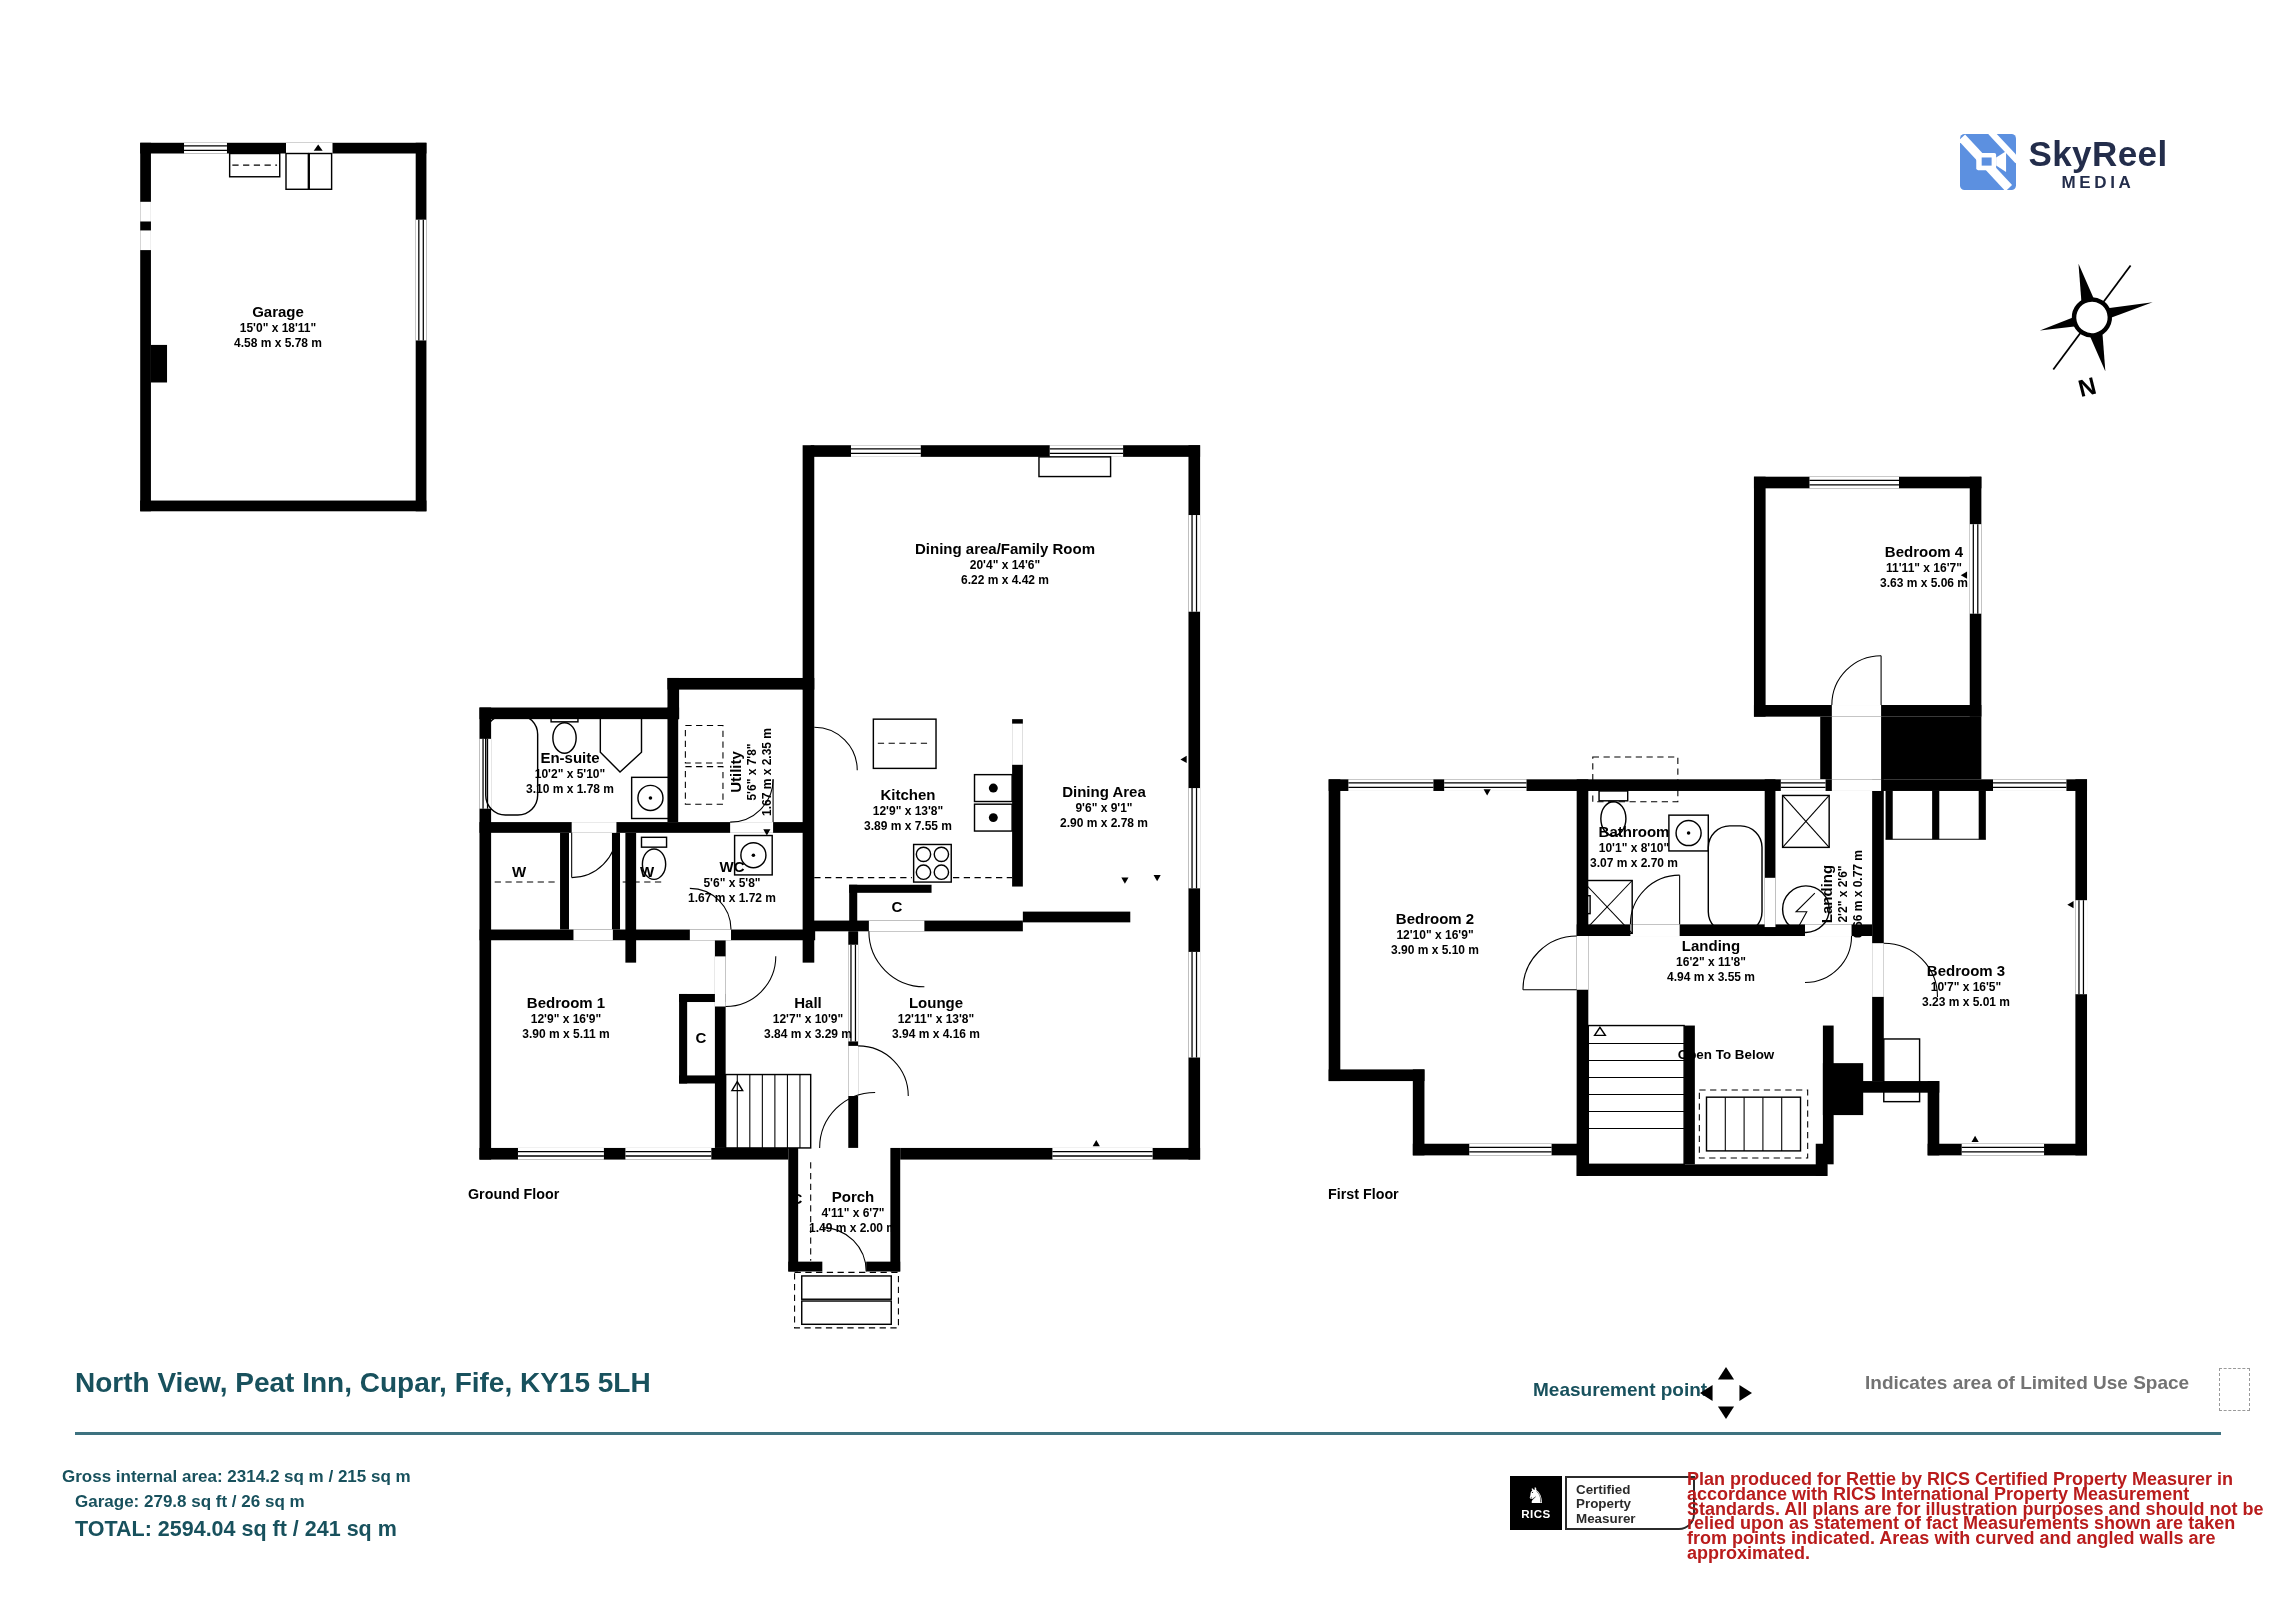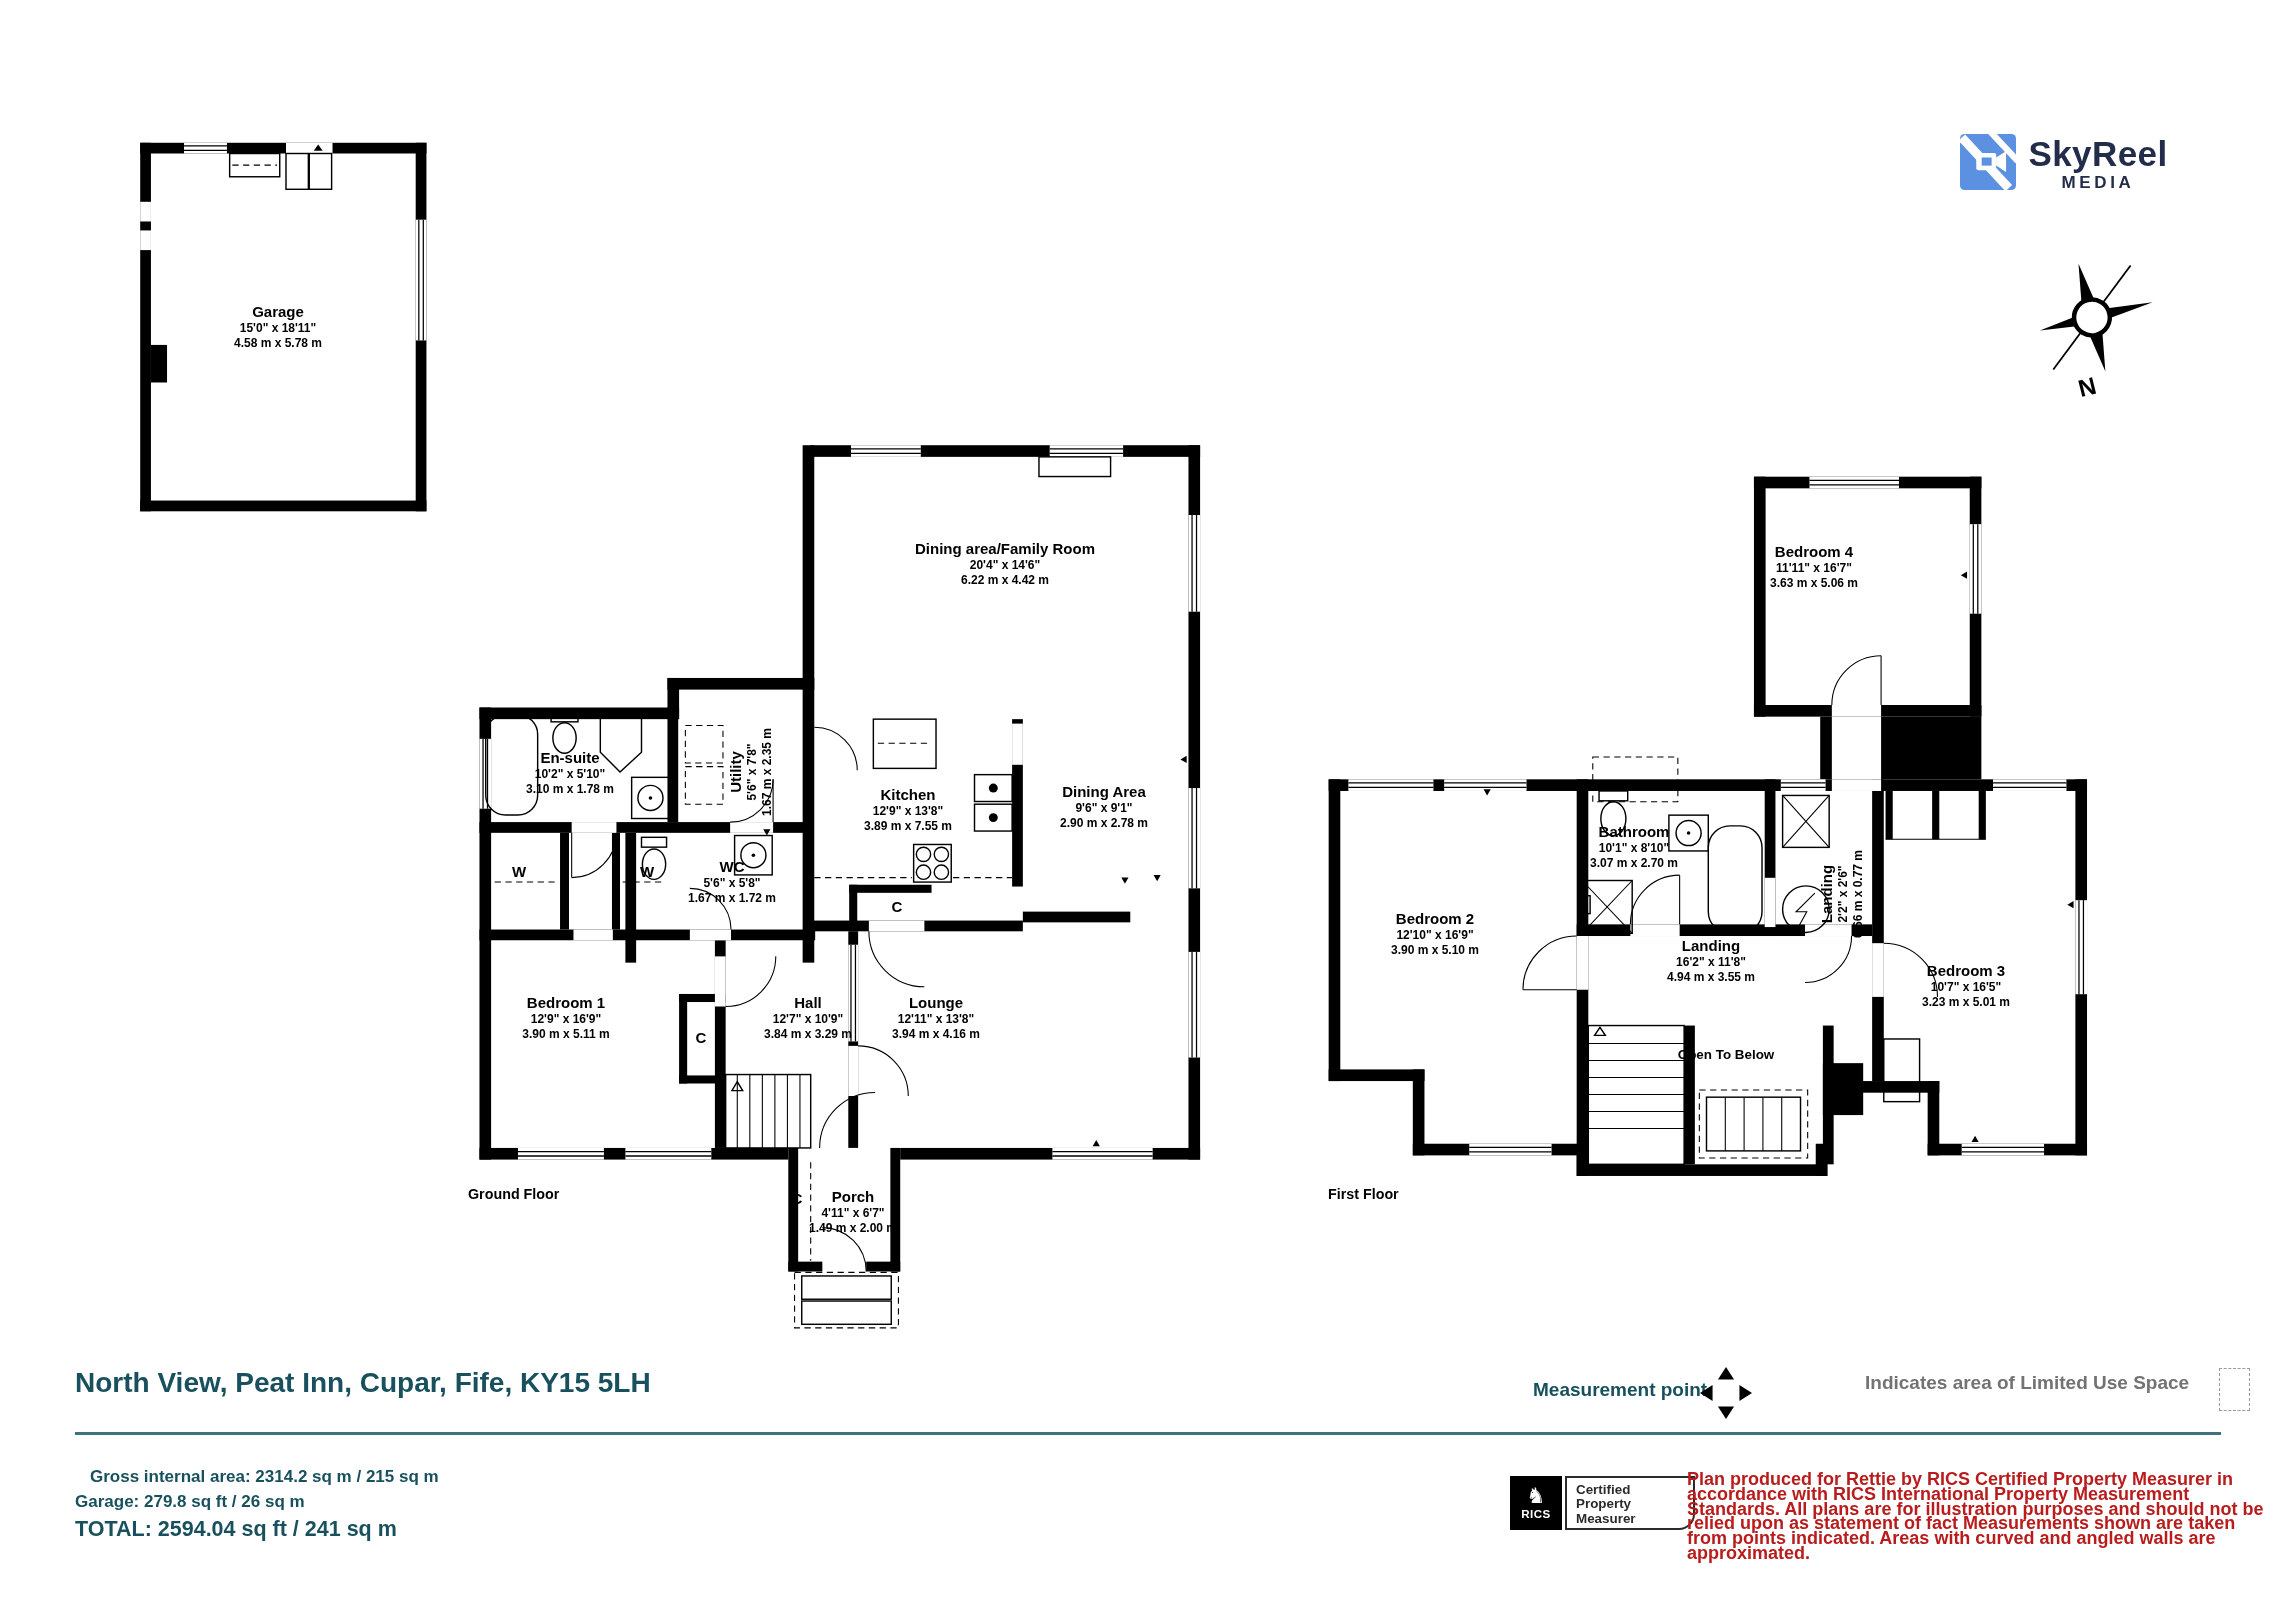--- a/index.html
+++ b/index.html
@@ -19,21 +19,21 @@
   .rname{font-size:15px;font-weight:bold;line-height:18px;}
   .rdim{font-size:12px;font-weight:bold;line-height:15px;}
   .rletter{position:absolute;transform:translate(-50%,-50%);font-size:15px;font-weight:bold;color:#000;}
   .flabel{position:absolute;font-size:14.3px;font-weight:bold;color:#000;}
   .logo{position:absolute;left:1960px;top:134px;display:flex;align-items:flex-start;gap:12.5px;}
   .logo-text{display:flex;flex-direction:column;align-items:center;}
   .logo-brand{font-size:35px;font-weight:800;color:#232D4B;letter-spacing:0.4px;line-height:39px;}
   .logo-sub{font-size:17px;font-weight:800;color:#232D4B;letter-spacing:3.6px;line-height:19.7px;}
   .addr{position:absolute;left:75px;top:1367px;font-size:28px;font-weight:800;color:#18515D;}
   .divider{position:absolute;left:75px;top:1432px;width:2146px;height:2.7px;background:#3E7280;}
-  .area1{position:absolute;left:90px;top:1467px;font-size:17px;font-weight:800;color:#18515D;}
+  .area1{position:absolute;left:62px;top:1467px;font-size:17px;font-weight:800;color:#18515D;}
   .area2{position:absolute;left:75px;top:1492px;font-size:17px;font-weight:800;color:#18515D;}
   .area3{position:absolute;left:75px;top:1517px;font-size:21.5px;font-weight:800;color:#18515D;}
   .legend-mp{position:absolute;left:1533px;top:1379px;font-size:19px;font-weight:800;color:#18515D;}
   .legend-lu{position:absolute;left:1865px;top:1372px;font-size:19px;font-weight:800;color:#737373;}
   .lu-box{position:absolute;left:2219px;top:1368px;width:29px;height:41px;border:1.8px dashed #9a9a9a;background:#fff;}
   .rics-black{position:absolute;left:1510px;top:1476px;width:52px;height:54px;background:#000;color:#fff;
               display:flex;flex-direction:column;align-items:center;justify-content:center;line-height:1;}
   .rics-glyph{font-size:21.5px;}
   .rics-abbr{font-size:11.6px;font-weight:800;letter-spacing:0.4px;margin-top:0.9px;}
   .rics-white{position:absolute;left:1565px;top:1476px;width:130px;height:54px;border:2.7px solid #2b2b2b;
@@ -428,21 +428,21 @@
     <div class="rdim">4'11" x 6'7"</div>
     <div class="rdim">1.49 m x 2.00 m</div>
   </div>
   <div class="rletter" style="left:519px;top:871px">W</div>
   <div class="rletter" style="left:647px;top:871px">W</div>
   <div class="rletter" style="left:701px;top:1037px">C</div>
   <div class="rletter" style="left:897px;top:906px">C</div>
   <div class="rletter" style="left:797px;top:1198px">C</div>
   <div class="flabel" style="left:468px;top:1186px">Ground Floor</div>
 
-  <div class="rlabel" style="left:1814px;top:543px">
+  <div class="rlabel" style="left:1924px;top:543px">
     <div class="rname">Bedroom 4</div>
     <div class="rdim">11'11" x 16'7"</div>
     <div class="rdim">3.63 m x 5.06 m</div>
   </div>
   <div class="rlabel" style="left:1634px;top:823px">
     <div class="rname">Bathroom</div>
     <div class="rdim">10'1" x 8'10"</div>
     <div class="rdim">3.07 m x 2.70 m</div>
   </div>
   <div class="rlabel rot" style="left:1842px;top:894px">

